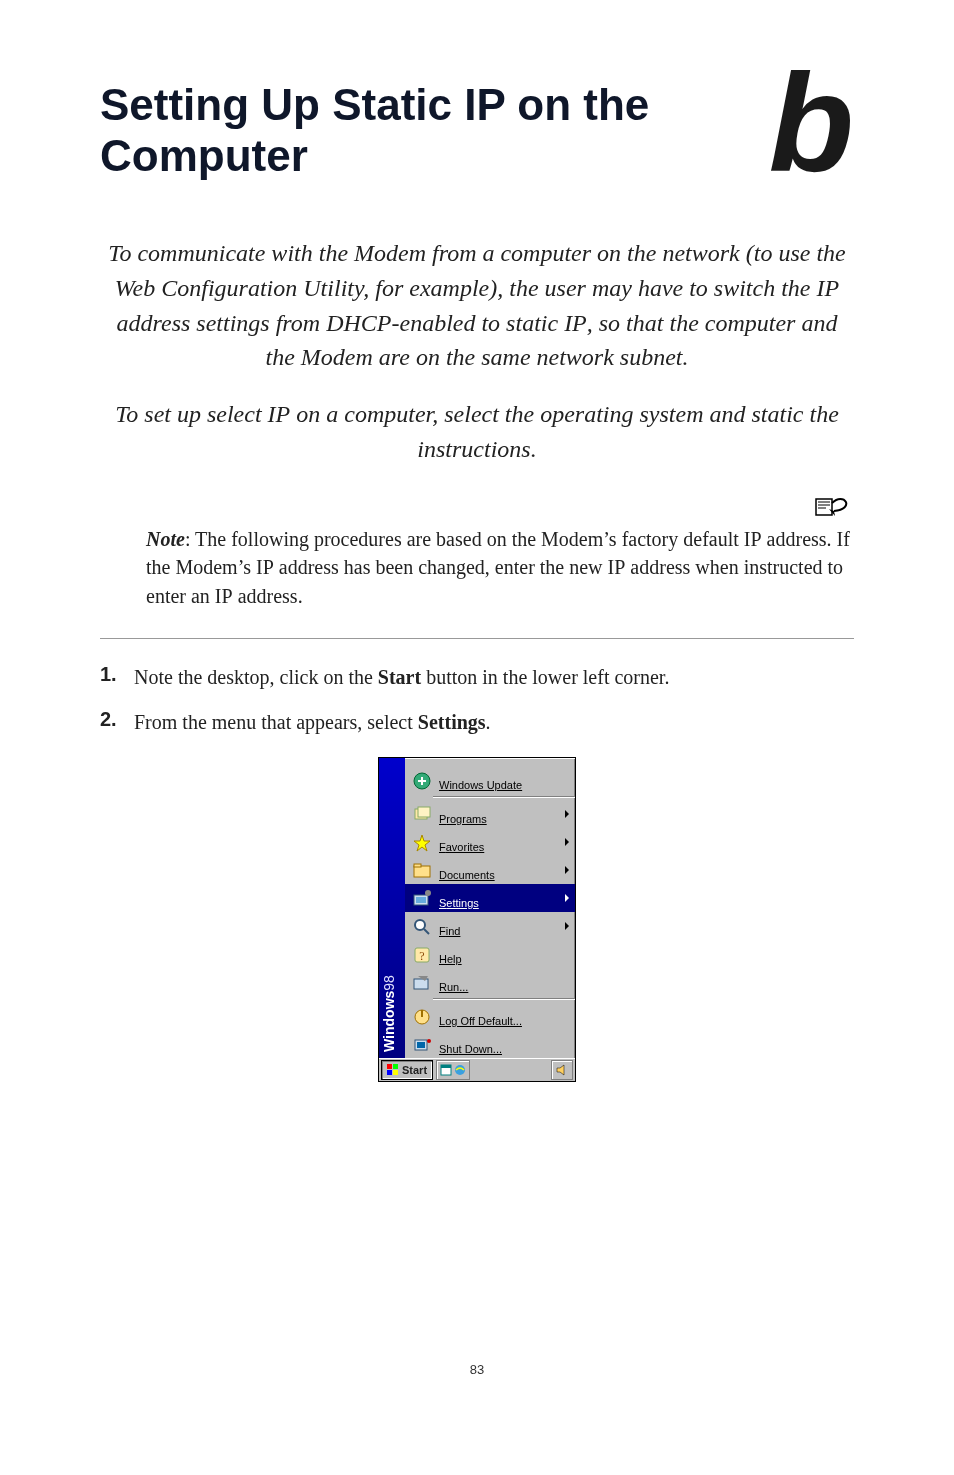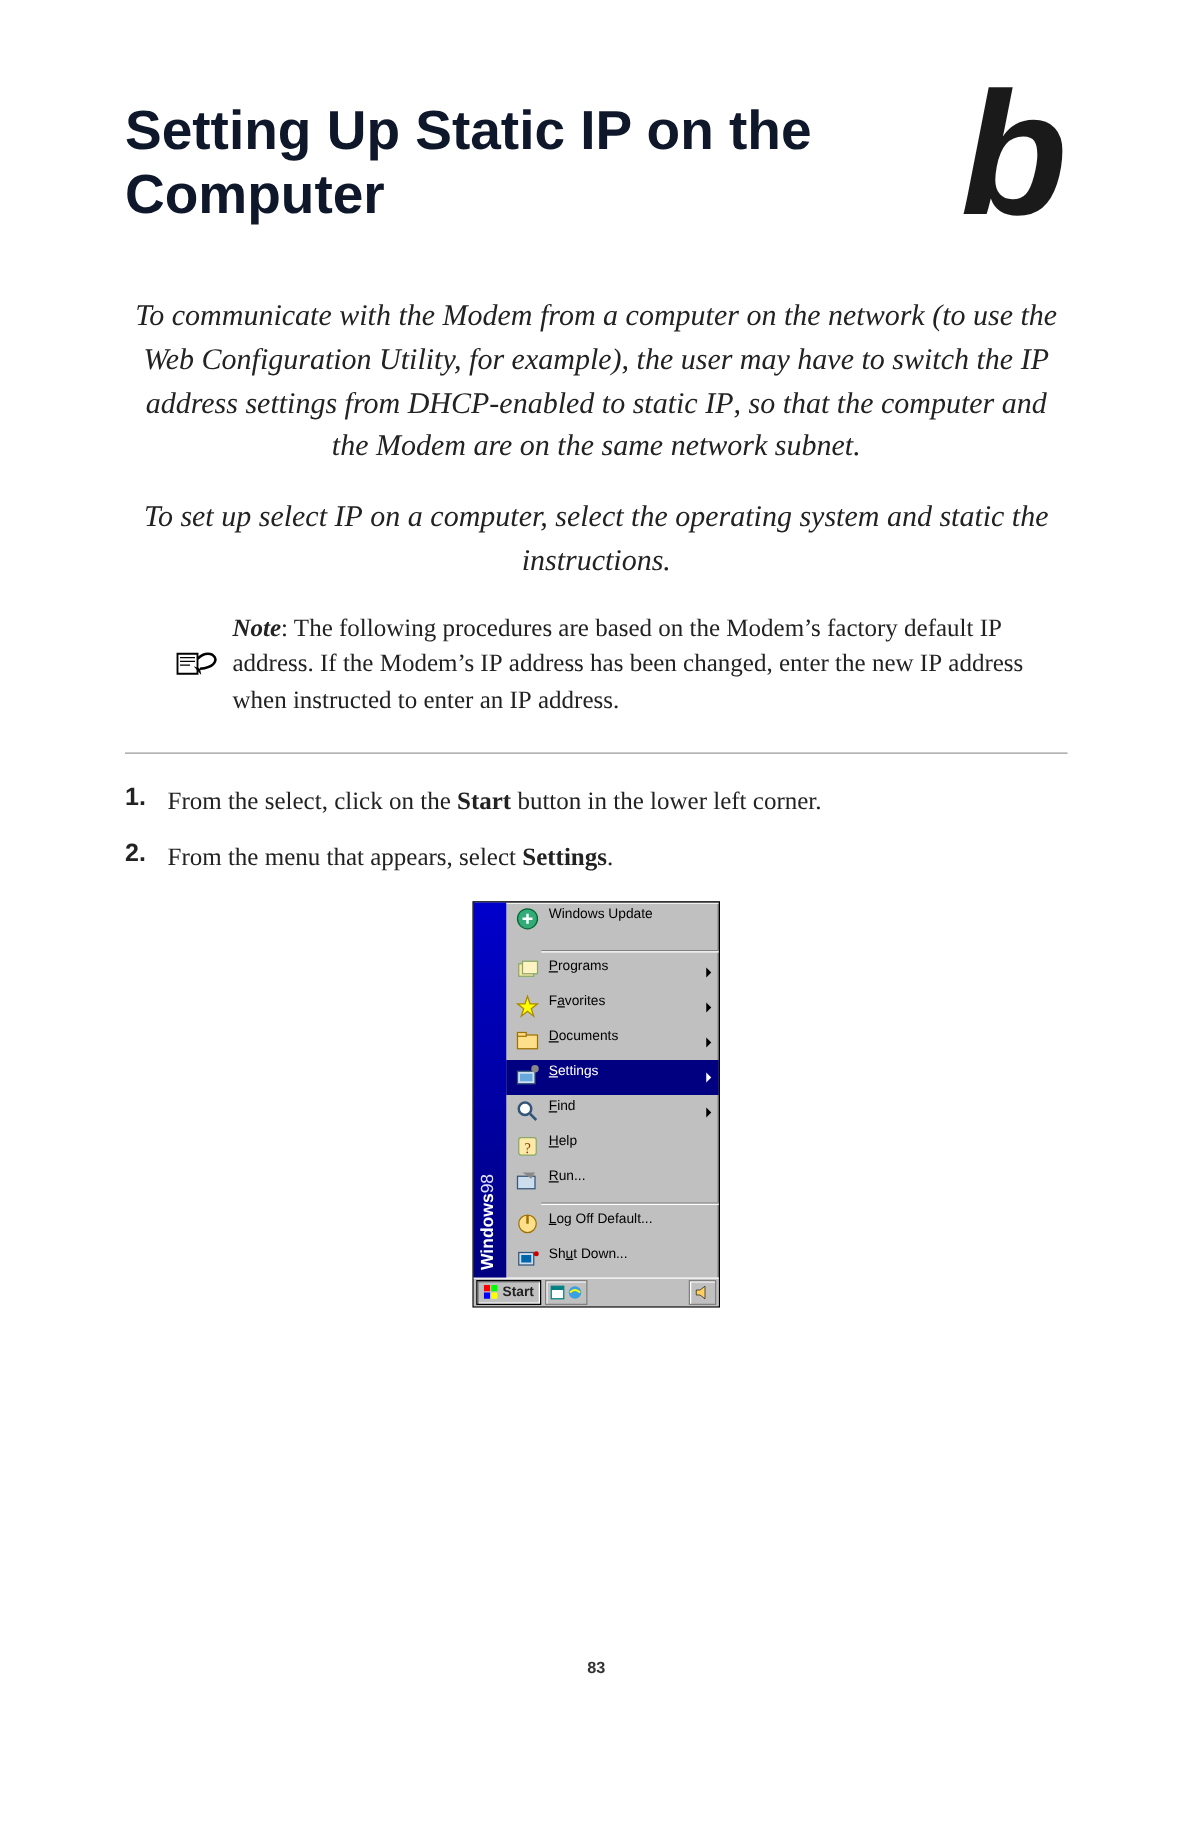--- a/index.html
+++ b/index.html
@@ -39,22 +39,23 @@
   }
   .body-text {
     font-size: 24px;
     line-height: 1.45;
     margin: 0 0 22px 0;
     text-align: center;
     font-style: italic;
   }
   .note-block {
     display: flex;
-    align-items: center;
+    align-items: flex-end;
     margin: 0 0 28px 40px;
+    flex-direction: column;
   }
   .note-icon {
     width: 40px;
     flex-shrink: 0;
     margin-top: 4px;
   }
   .note-text {
     font-size: 20px;
     line-height: 1.42;
     padding-left: 6px;
@@ -137,25 +138,26 @@
   .win-band .ver {
     font-size: 14px;
     font-weight: 400;
     color: #e0e0ff;
   }
   .menu-list {
     flex: 1;
   }
   .menu-item {
     display: flex;
-    align-items: flex-start;
+    align-items: flex-end;
     padding: 3px 6px;
     height: 22px;
     color: #000;
     position: relative;
+    text-decoration: underline;
   }
   .menu-item.tall { height: 30px; }
   .menu-item.sel {
     background: #000080;
     color: #fff;
   }
   .menu-item .mi-icon {
     width: 22px;
     height: 20px;
     margin-right: 6px;
@@ -219,21 +221,21 @@
     align-items: center;
     gap: 2px;
     padding: 0 3px;
     height: 18px;
     border: 1px solid #808080;
     box-shadow: inset 1px 1px 0 #fff;
   }
   .page-num {
     text-align: center;
     font-family: "Myriad Pro", Arial, sans-serif;
-    font-weight: 700;
+    font-weight: 400;
     font-size: 13px;
     margin-top: 280px;
     color: #333;
   }
 </style>
 </head>
 <body>
 
 <div class="page">
 
@@ -264,21 +266,21 @@
     </div>
   </div>
 
   <hr class="sep">
 
 
   <ol class="steps">
     <li>
       <span class="num">1.</span>
       <span class="step-body">
-        <span>From the select, click on the </span><span class="b">Start</span><span> button in the lower left corner.</span>
+        <span>Note the desktop, click on the </span><span class="b">Start</span><span> button in the lower left corner.</span>
       </span>
     </li>
     <li>
       <span class="num">2.</span>
       <span class="step-body">
         <span>From the menu that appears, select </span><span class="b">Settings</span><span>.</span>
       </span>
     </li>
   </ol>
 

